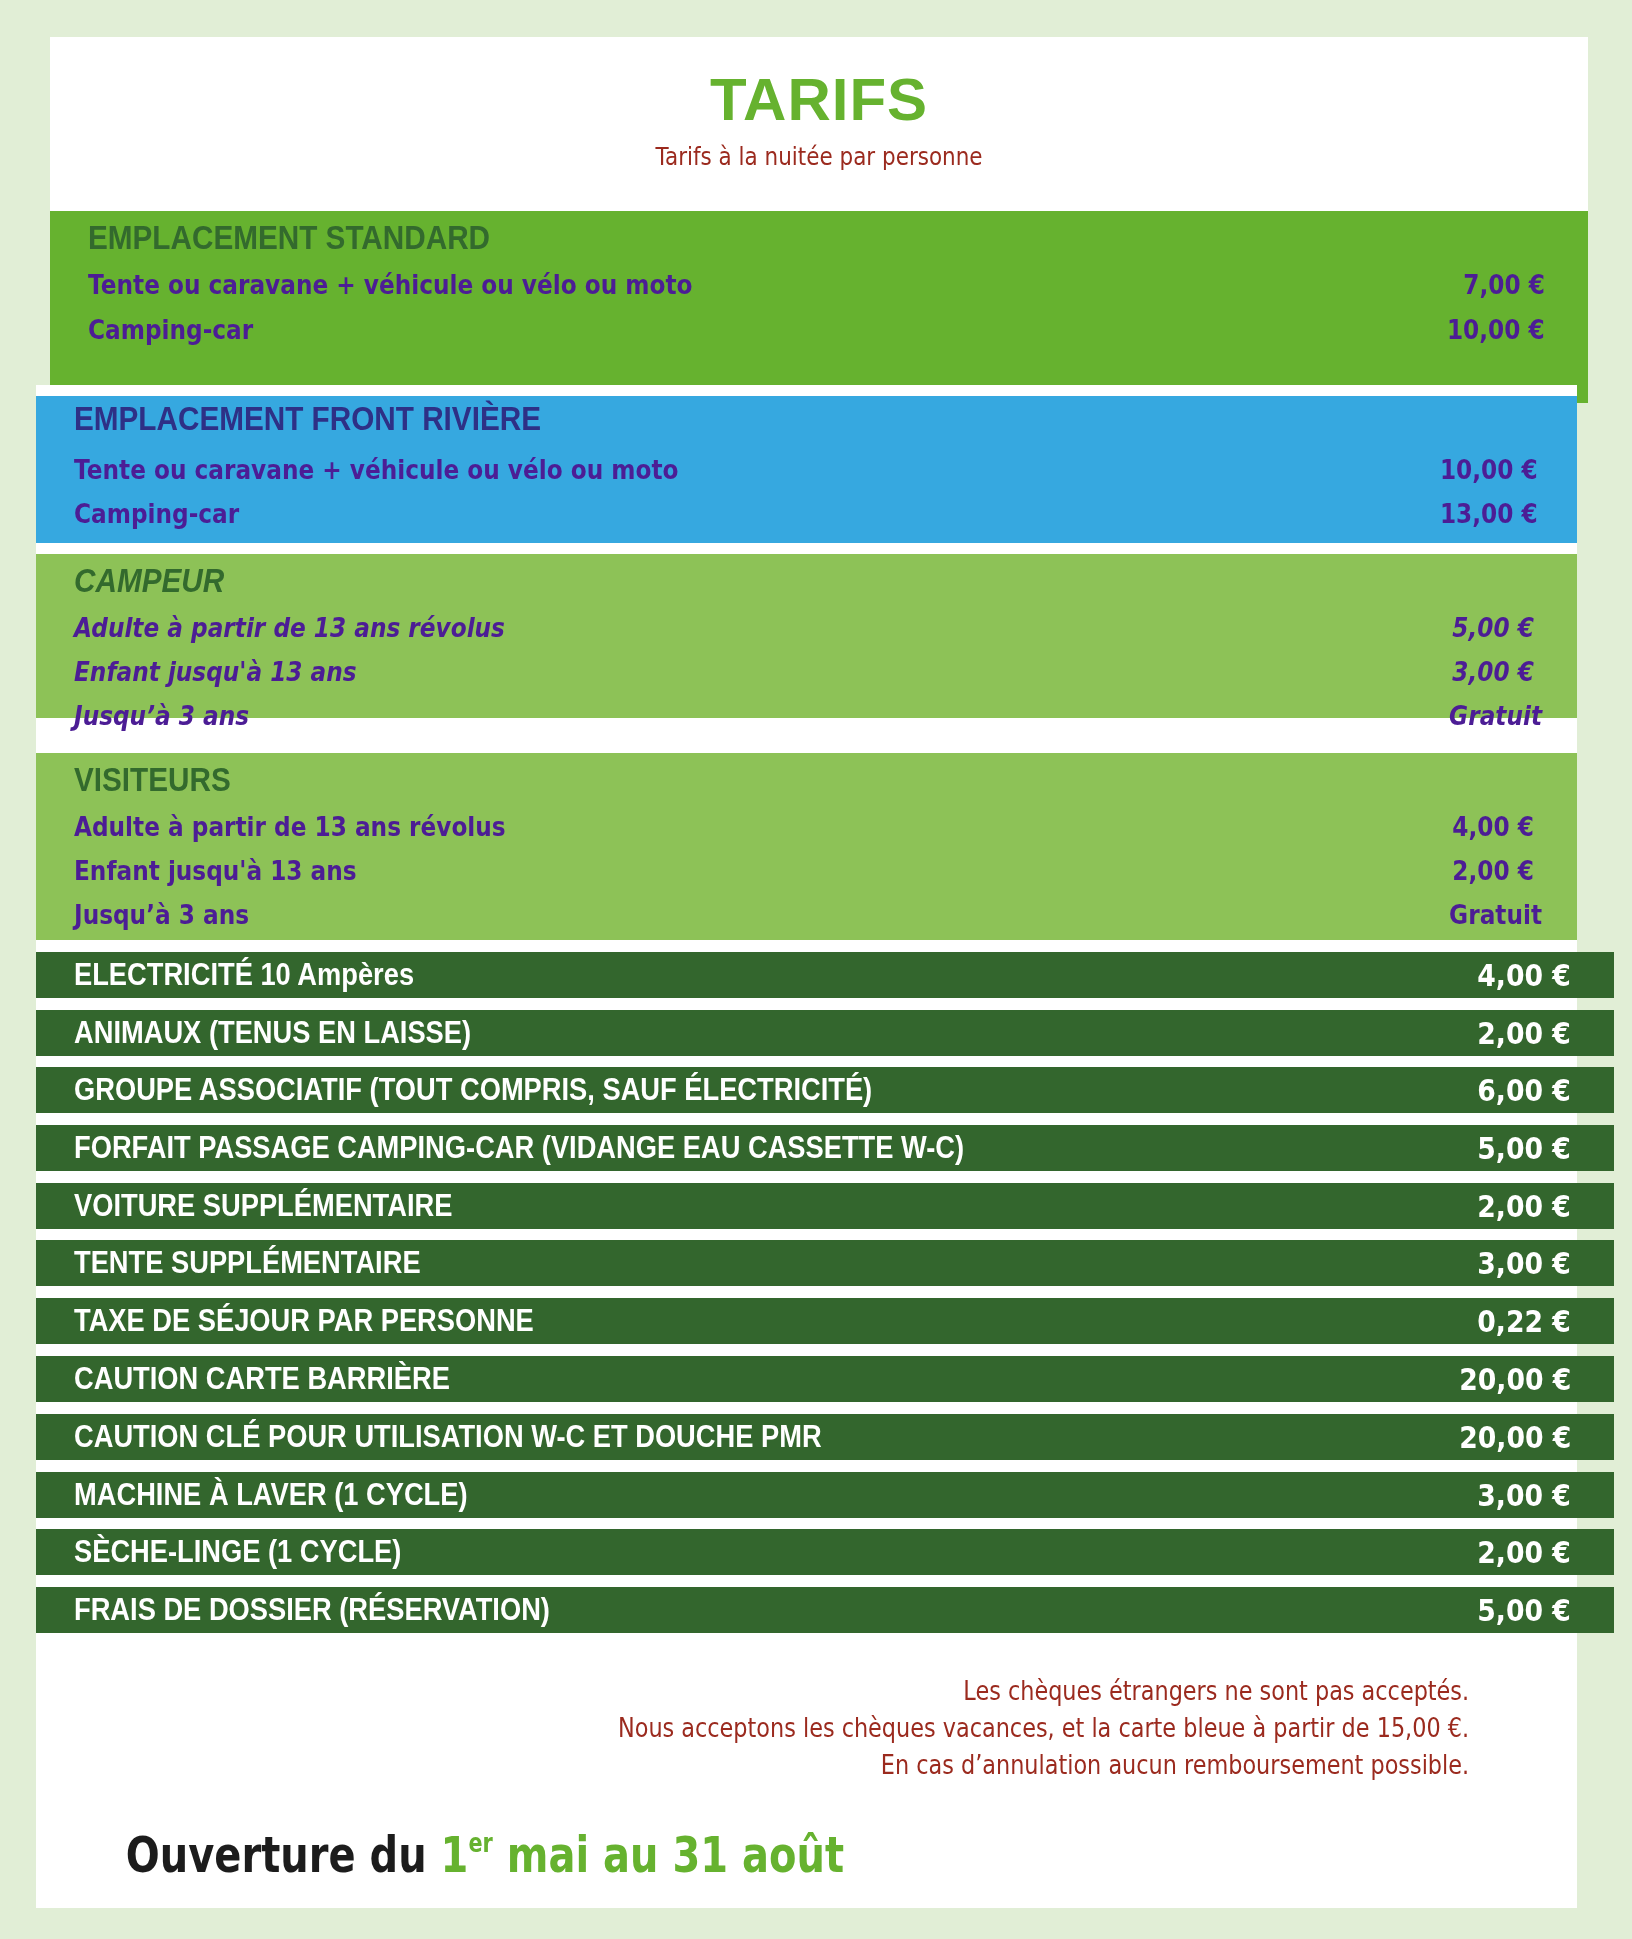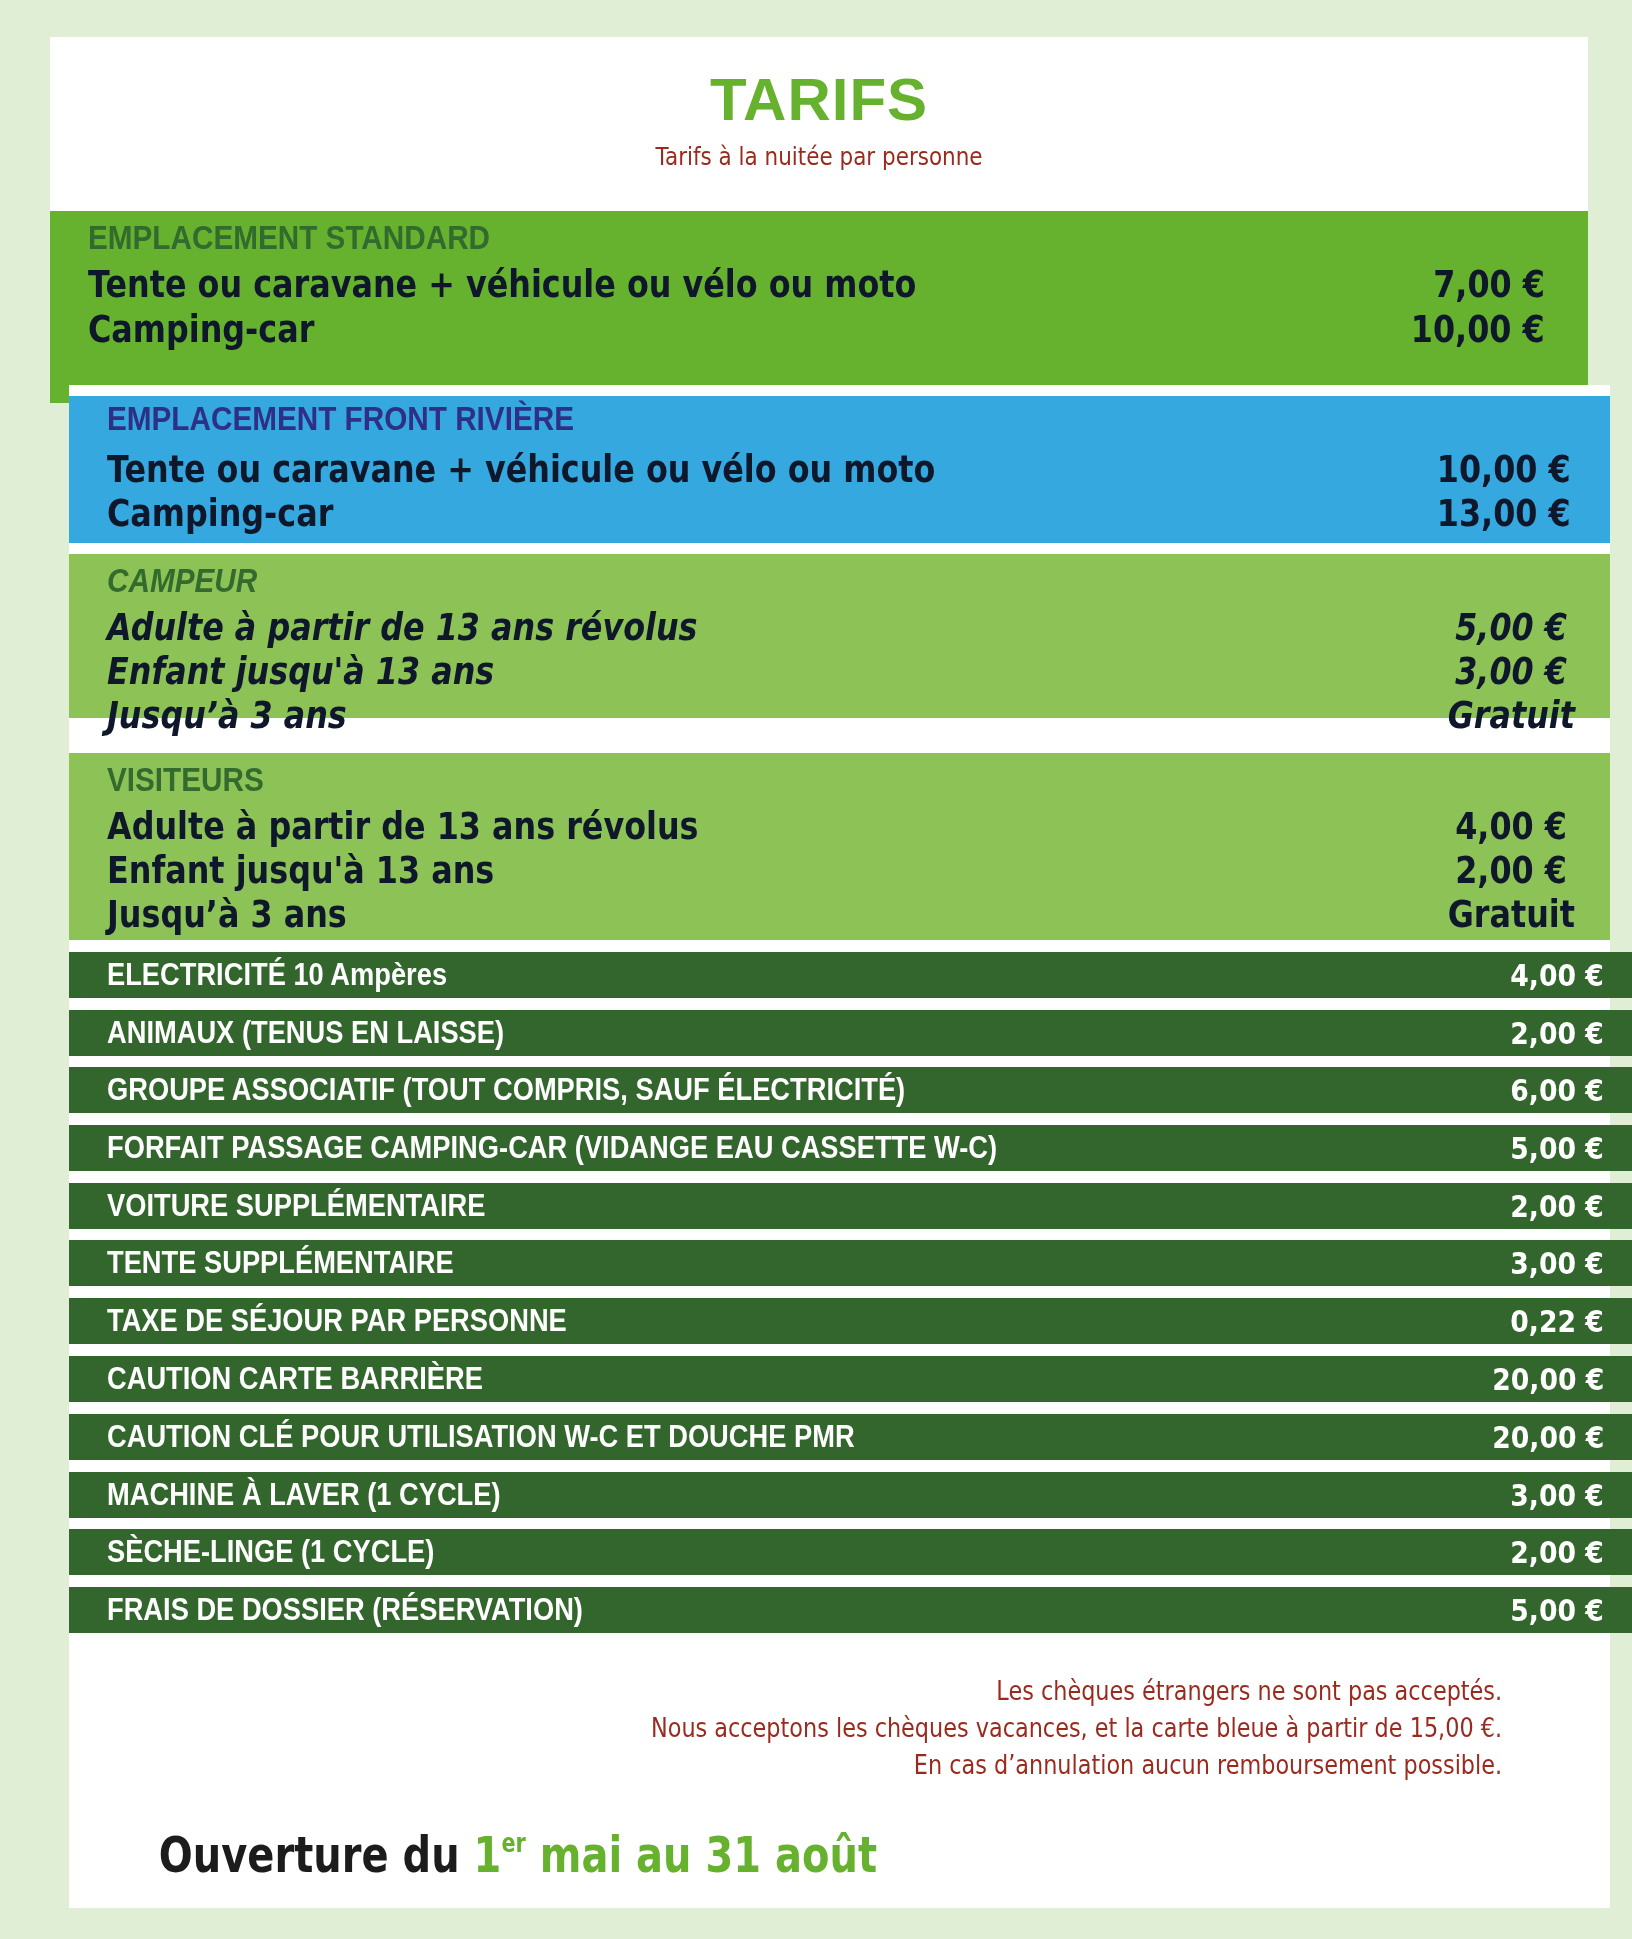--- a/index.html
+++ b/index.html
@@ -3,43 +3,43 @@
 <meta charset="utf-8">
 <style>
   html, body { margin: 0; padding: 0; }
   body {
     width: 1632px; height: 1939px; position: relative; overflow: hidden;
     background: #e1eed6;
     font-family: "DejaVu Sans", sans-serif;
   }
   .card { position: absolute; background: #ffffff; }
   #card-top { left: 50px; top: 37px; width: 1538px; height: 326px; }
-  #card-main { left: 69px; top: 385px; width: 1541px; height: 1523px; }
+  #card-main { left: 36px; top: 385px; width: 1541px; height: 1523px; }
 
   .title {
     position: absolute; left: 0; right: 0; top: 24px; text-align: center;
     font-family: "Liberation Sans", sans-serif; font-weight: bold;
     font-size: 60px; line-height: 78px; color: #66b22f; letter-spacing: 1px;
   }
   .subtitle {
     position: absolute; left: 0; right: 0; top: 105px; text-align: center;
     font-family: "DejaVu Sans", sans-serif; font-size: 25px; color: #9b2a1e;
     transform: scaleX(0.86); transform-origin: center;
   }
 
   .block { position: absolute; left: 0; width: 100%; box-sizing: border-box; }
   .block .head {
     position: absolute; left: 38px; font-family: "Liberation Sans", sans-serif;
     font-weight: bold; font-size: 33px; line-height: 33px; white-space: nowrap;
     transform: scaleX(0.9); transform-origin: left center;
   }
   .block .line {
     position: absolute; left: 38px; right: 0; height: 44px;
-    font-family: "DejaVu Sans", sans-serif; font-weight: bold; font-size: 37px; line-height: 44px;
-    color: #0f172a; white-space: nowrap;
+    font-family: "DejaVu Sans", sans-serif; font-weight: bold; font-size: 27px; line-height: 44px;
+    color: #4c1d95; white-space: nowrap;
   }
   .block .line .lbl { position: absolute; left: 0; transform: scaleX(0.86); transform-origin: left center; }
   .block .line .val { position: absolute; right: 43px; transform: scaleX(0.86); transform-origin: right center; }
   .block .line .val.free { right: 35px; }
 
   #blk-standard { top: 174px; height: 192px; background: #66b22f; text-align: right; }
   #blk-standard .head { top: 10px; color: #336a2d; }
   #blk-riviere { top: 11px; height: 147px; background: #36a8e0; left: 0; }
   #blk-riviere .head { top: 6px; color: #2e3086; }
   #blk-campeur { top: 169px; height: 164px; background: #8dc257; font-style: italic; }

